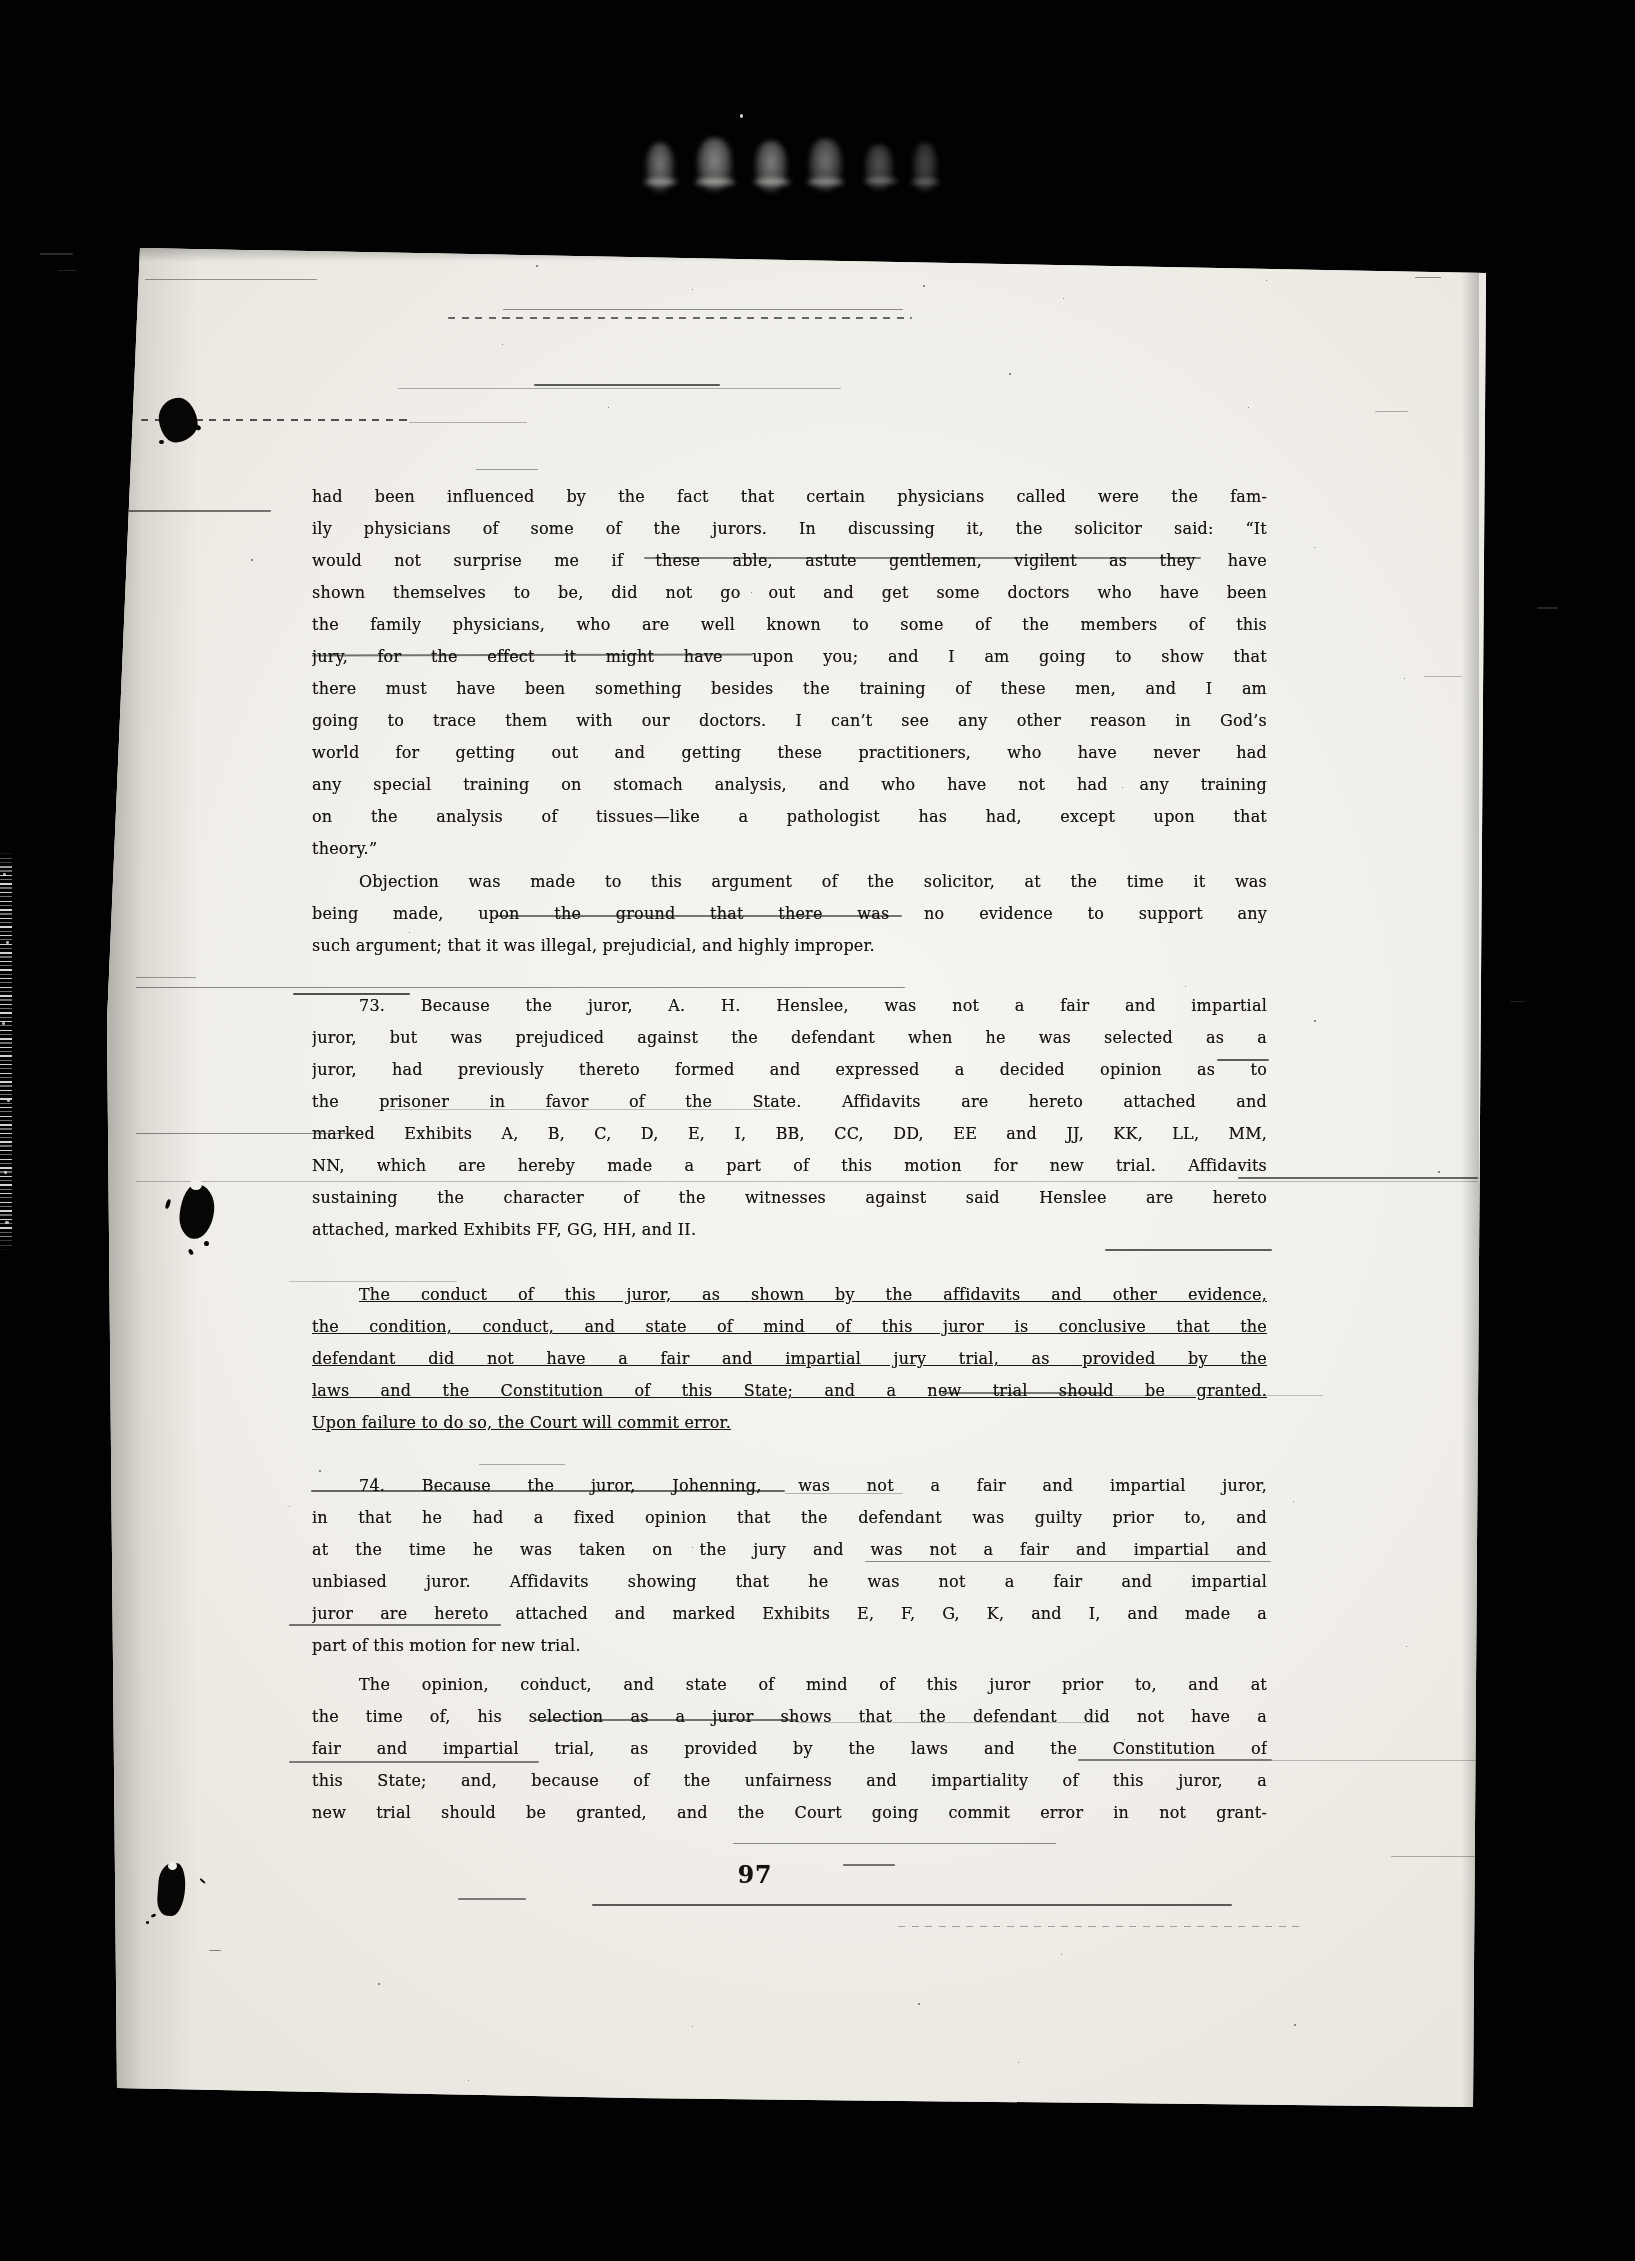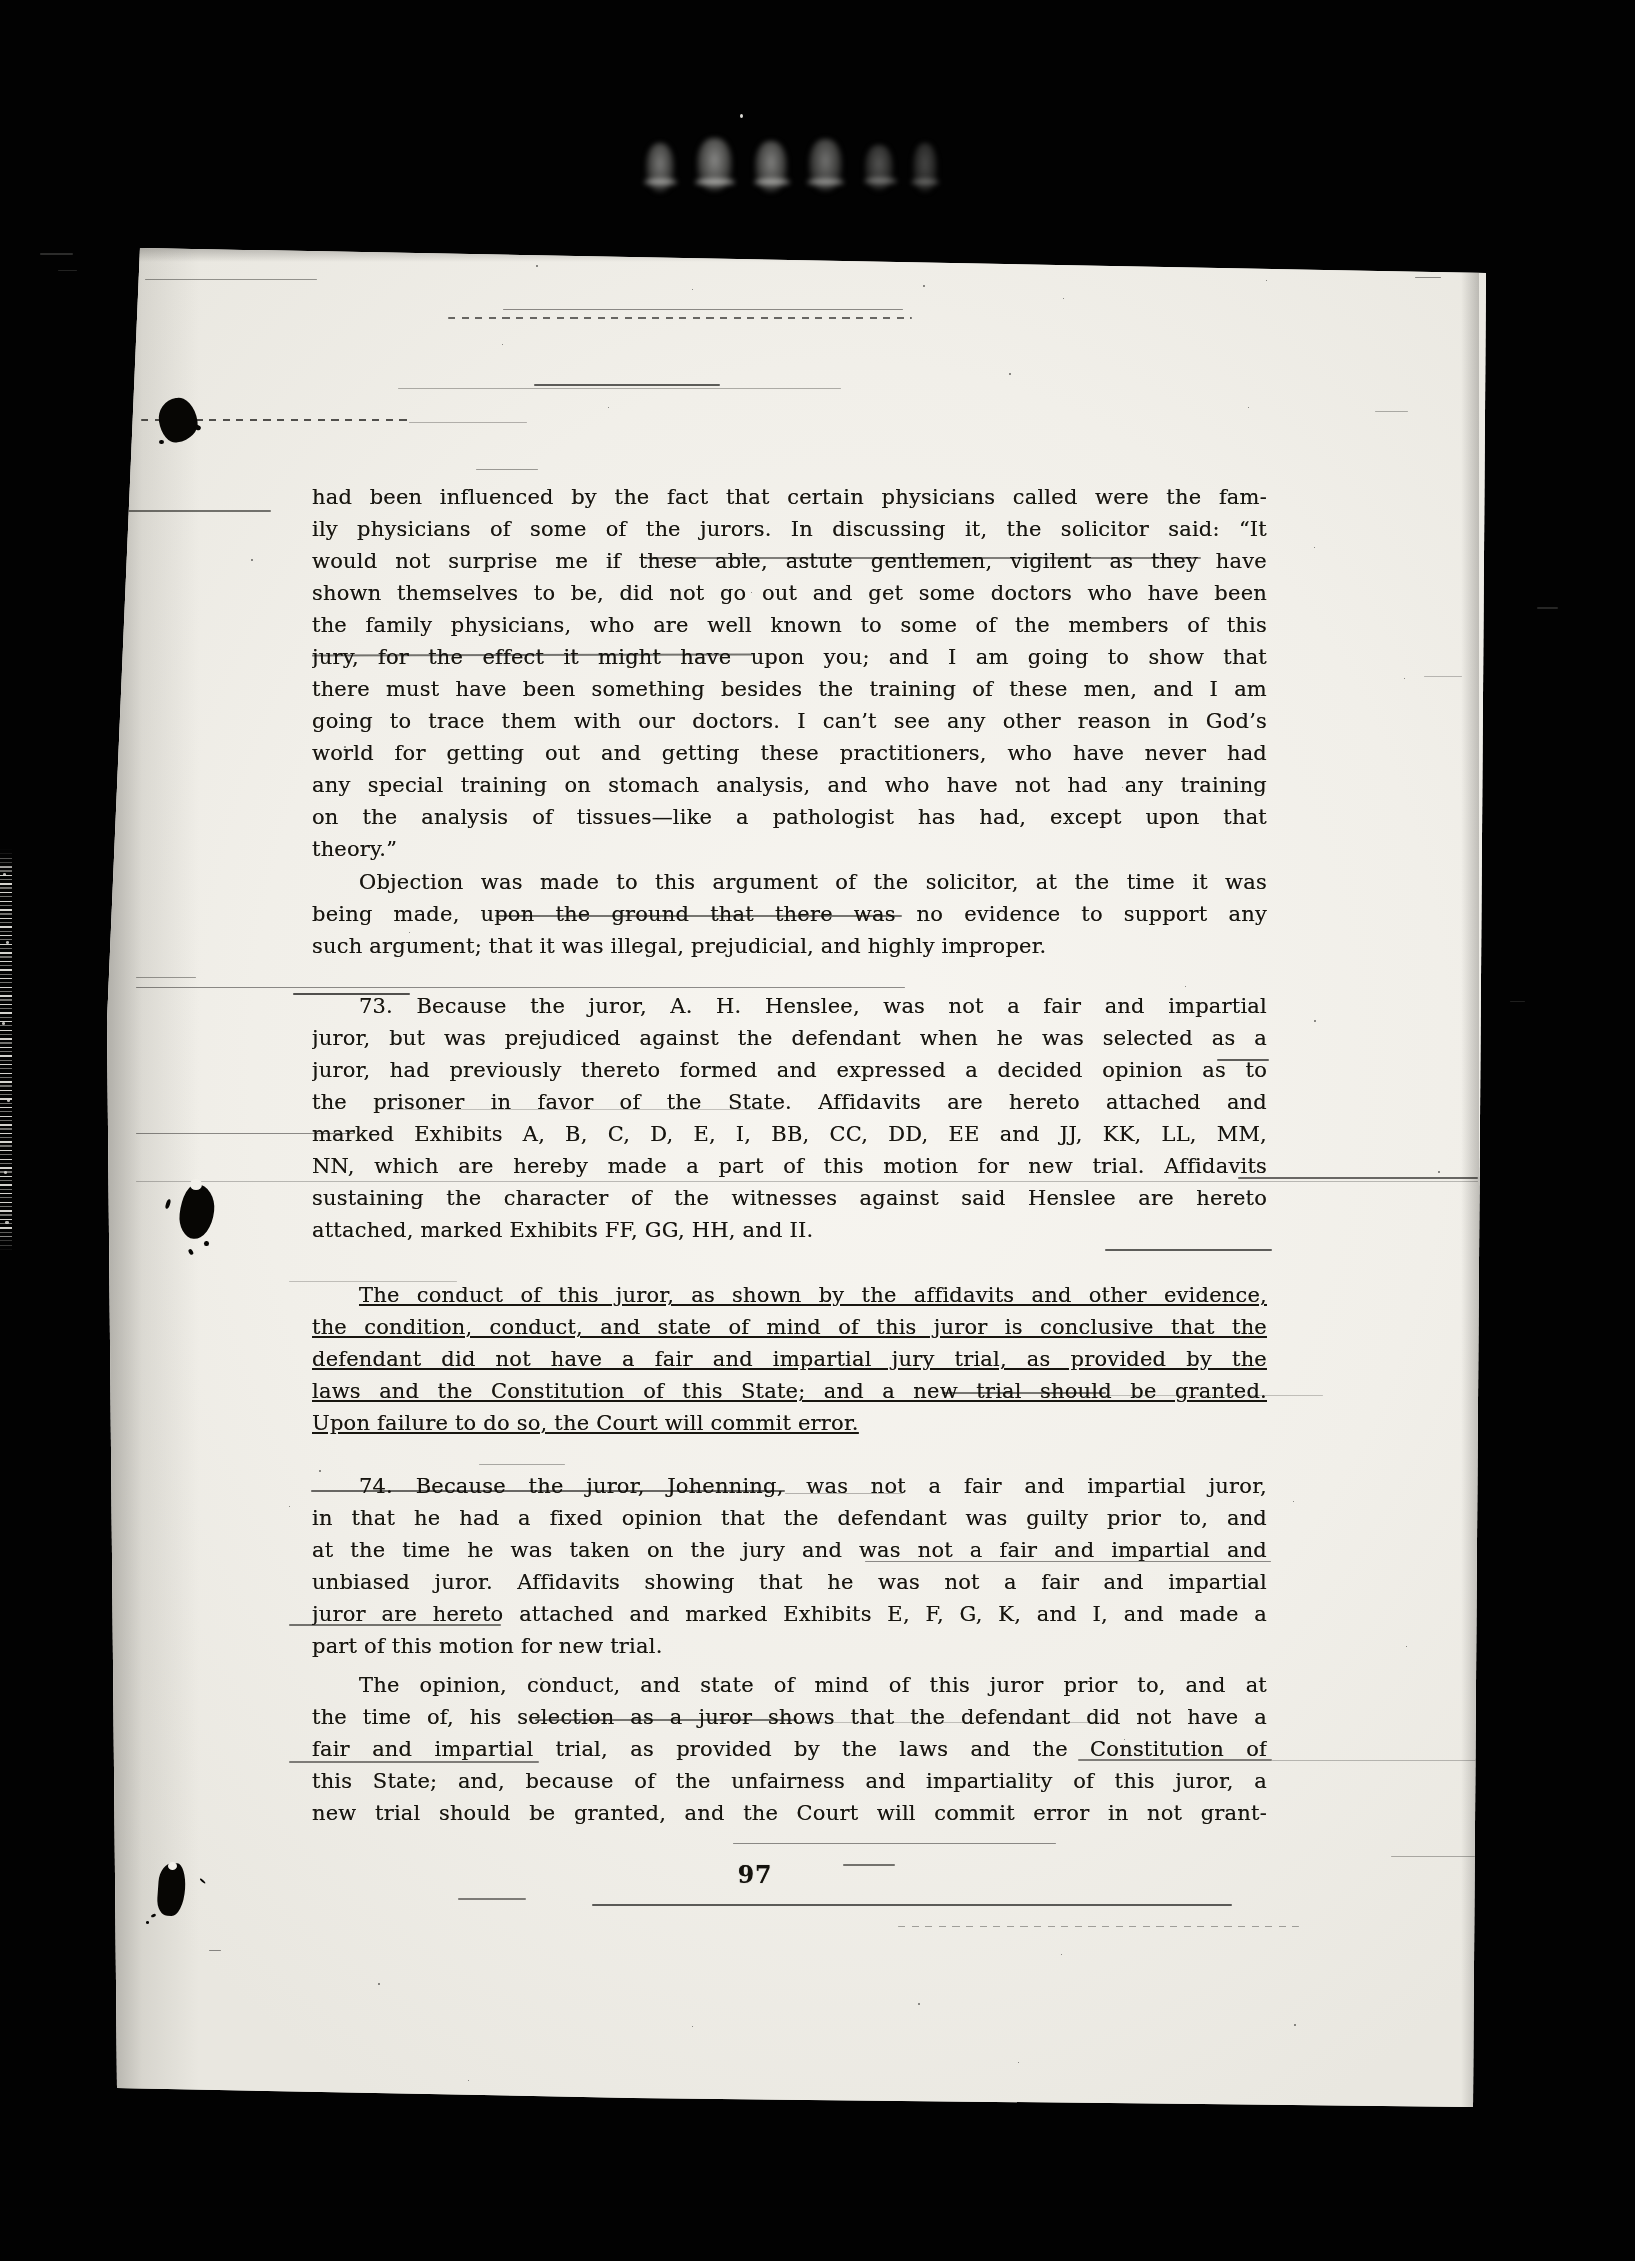--- a/index.html
+++ b/index.html
@@ -12,21 +12,21 @@
   #page .paper-tone{position:absolute;inset:0;
         background:radial-gradient(ellipse 995px 1176px at 52% 45%, #f7f5f0 0%, #f1efe9 60%, #e9e7e0 100%);}
   .edge-left{position:absolute;left:104px;top:244px;width:95px;height:1863px;
         background:linear-gradient(to right, rgba(120,118,112,.55), rgba(160,158,150,.25) 40%, rgba(0,0,0,0));}
   .edge-top{position:absolute;left:109px;top:244px;width:1384px;height:18px;
         background:linear-gradient(to bottom, rgba(90,88,84,.45), rgba(0,0,0,0));}
   .edge-right{position:absolute;left:1461px;top:253px;width:18px;height:1859px;
         background:linear-gradient(to left, rgba(100,98,94,.35), rgba(0,0,0,0));}
   
   .para{position:absolute;left:312px;width:955px;color:#17150f;
-        font-size:21px;line-height:32px;letter-spacing:0.2px;
+        font-size:16px;line-height:32px;letter-spacing:0.2px;
         text-shadow:0 0 0.6px rgba(25,22,16,.6);}
   .line{height:32px;white-space:nowrap;}
   .line.j{white-space:normal;text-align:justify;text-align-last:justify;overflow:hidden;}
   .line.ind{padding-left:47px;}
   #pageno{position:absolute;left:710px;top:1861px;width:90px;text-align:center;
         color:#14120d;font-size:23.5px;font-weight:bold;letter-spacing:0.9px;
         text-shadow:0 0 0.7px rgba(20,18,12,.7);}
   
   .art{position:absolute;background:#0d0c0a;border-radius:0.9px;}
   .art.dash{background:repeating-linear-gradient(90deg,#0d0c0a 0 7.2px,rgba(0,0,0,0) 7.2px 13.6px);}
@@ -122,21 +122,21 @@
           <div class="line j">at the time he was taken on the jury and was not a fair and impartial and</div>
           <div class="line j">unbiased juror.  Affidavits showing that he was not a fair and impartial</div>
           <div class="line j">juror are hereto attached and marked Exhibits E, F, G, K, and I, and made a</div>
           <div class="line">part of this motion for new trial.</div>
         </div>
         <div class="para" style="top: 1669px;">
           <div class="line j ind">The opinion, conduct, and state of mind of this juror prior to, and at</div>
           <div class="line j">the time of, his selection as a juror shows that the defendant did not have a</div>
           <div class="line j">fair and impartial trial, as provided by the laws and the Constitution of</div>
           <div class="line j">this State; and, because of the unfairness and impartiality of this juror, a</div>
-          <div class="line j">new trial should be granted, and the Court will commit error in not grant-</div>
+          <div class="line j">new trial should be granted, and the Court going commit error in not grant-</div>
         </div>
       </div>
 
     <div id="pageno">97</div>
 
     <div id="artifacts">
         <div class="art" style="left: 145px; top: 279px; width: 172px; height: 1.4px; opacity: 0.4;"></div>
         <div class="art" style="left: 503px; top: 309px; width: 400px; height: 1.4px; opacity: 0.45;"></div>
         <div class="art dash" style="left: 448px; top: 317px; width: 464px; height: 1.8px; opacity: 0.6;"></div>
         <div class="art" style="left: 534px; top: 384px; width: 186px; height: 1.8px; opacity: 0.65;"></div>

